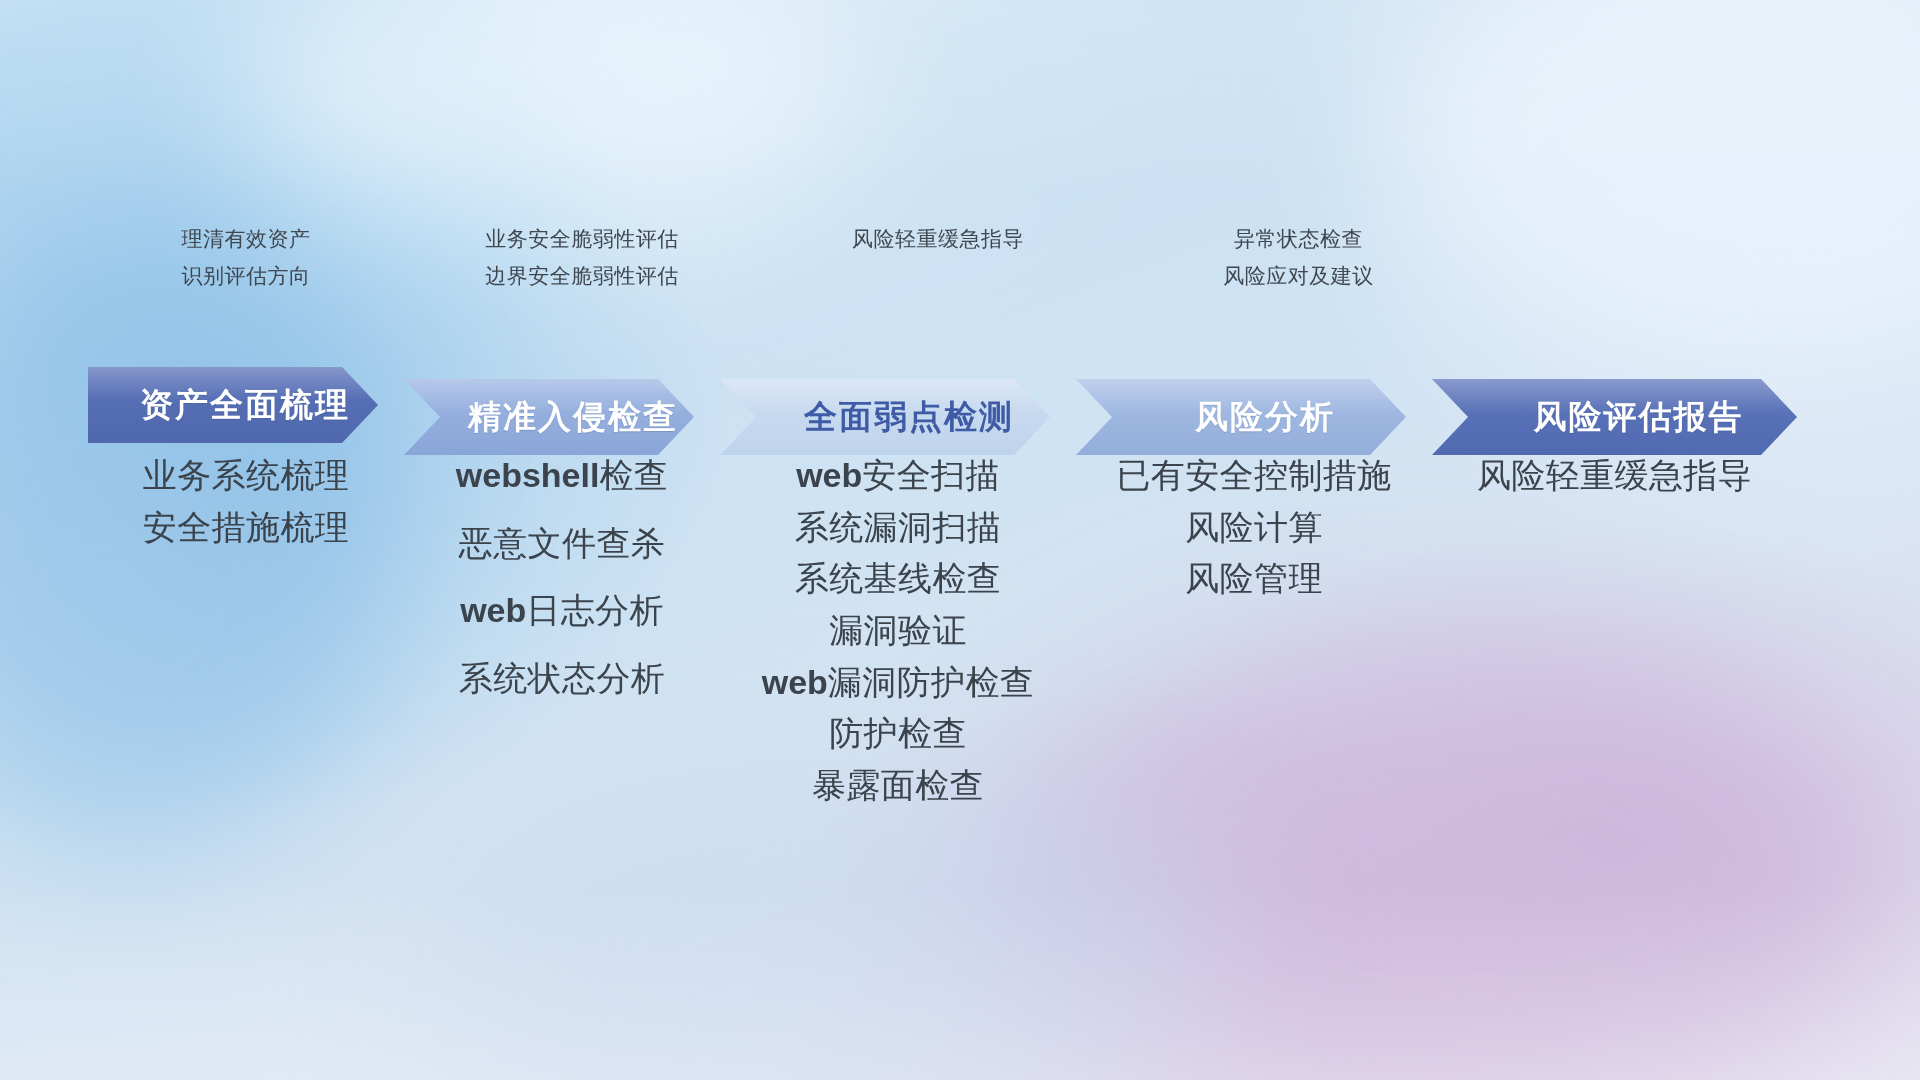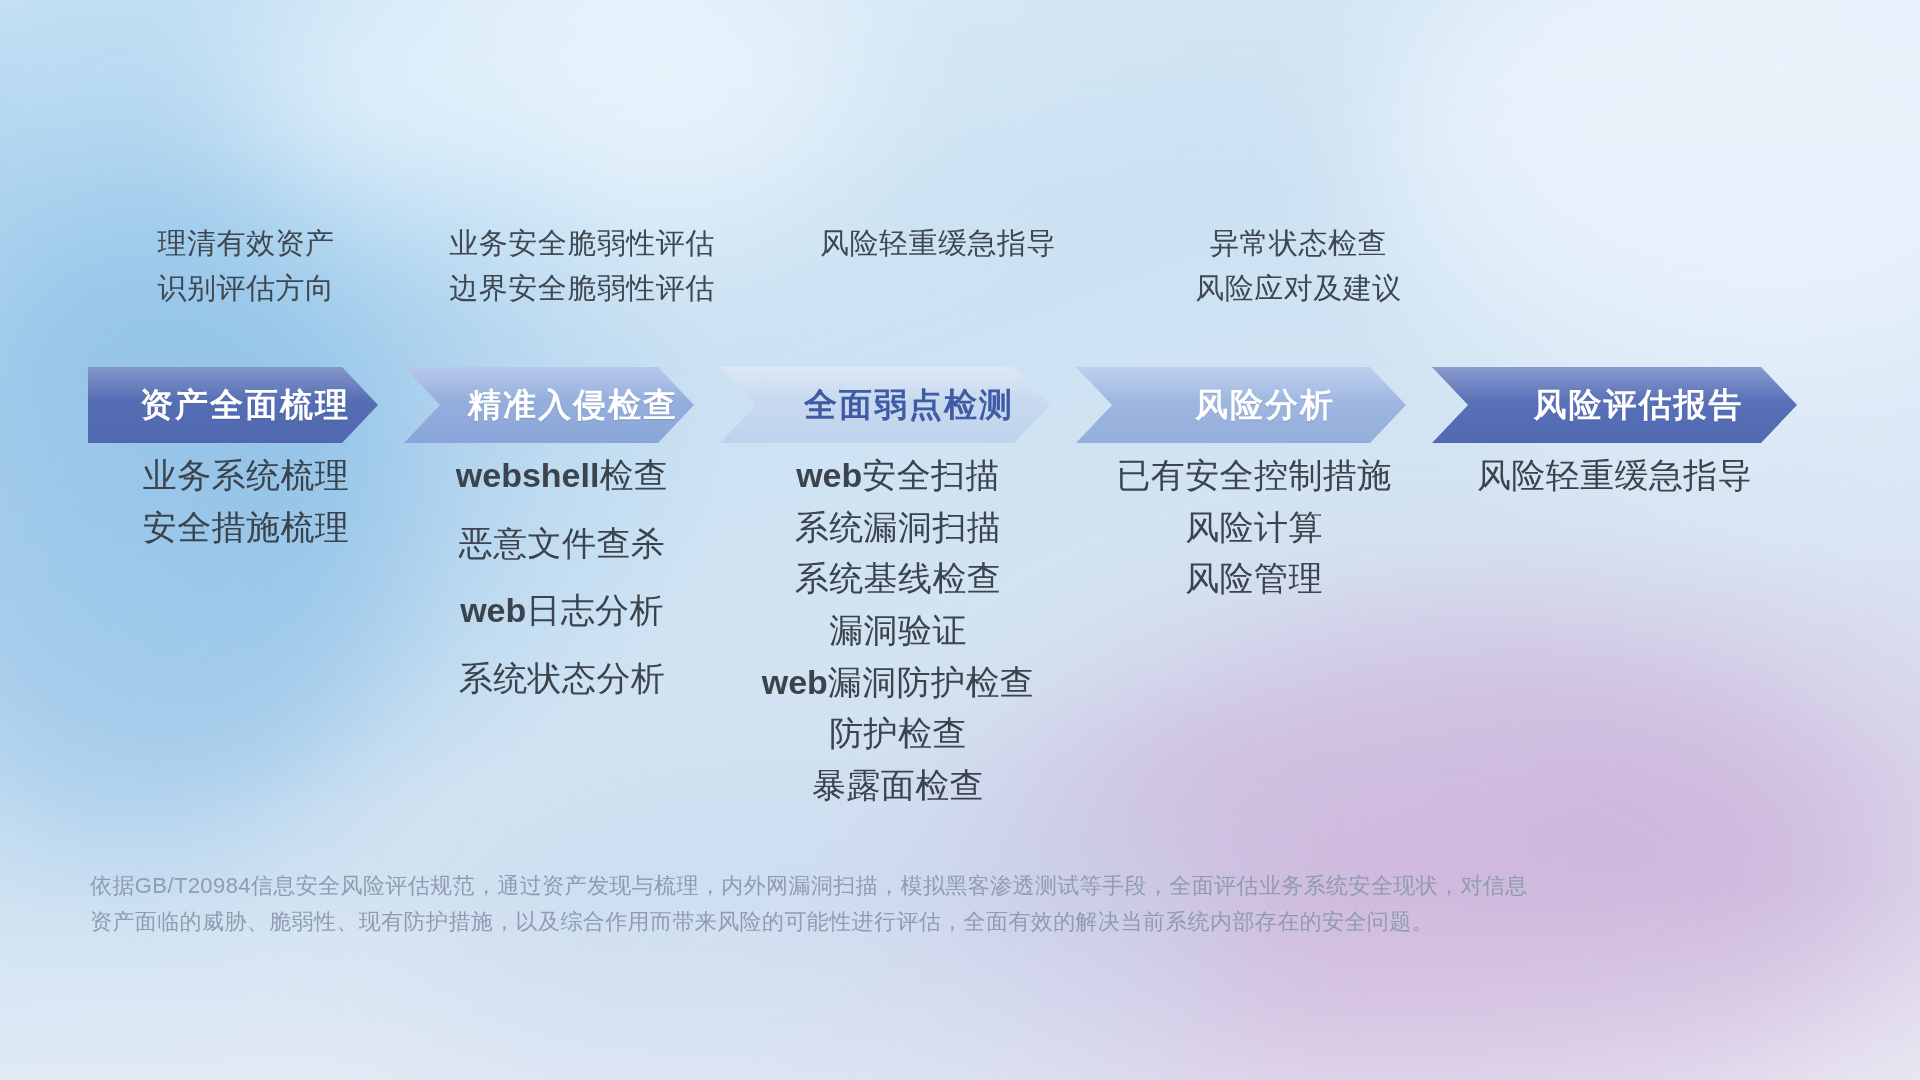--- a/index.html
+++ b/index.html
@@ -65,21 +65,21 @@
     display: flex;
   }
   .top-col {
     display: flex;
     flex-direction: column;
     align-items: center;
     justify-content: flex-start;
     gap: 15px;
   }
   .top-line {
-    font-size: 29px;
+    font-size: 21px;
     color: #3f4750;
     line-height: 1.05;
     white-space: nowrap;
     letter-spacing: 0.5px;
   }
 
   
   .band {
     position: absolute;
     left: 88px;
@@ -95,20 +95,21 @@
     align-items: center;
     justify-content: center;
     box-sizing: border-box;
     -webkit-clip-path: polygon(0 0, calc(100% - 36px) 0, 100% 50%, calc(100% - 36px) 100%, 0 100%);
     clip-path: polygon(0 0, calc(100% - 36px) 0, 100% 50%, calc(100% - 36px) 100%, 0 100%);
     padding-left: 32px;
   }
   .chev.notched {
     -webkit-clip-path: polygon(0 0, calc(100% - 36px) 0, 100% 50%, calc(100% - 36px) 100%, 0 100%, 36px 50%);
     clip-path: polygon(0 0, calc(100% - 36px) 0, 100% 50%, calc(100% - 36px) 100%, 0 100%, 36px 50%);
+    margin-top: 12px;
   }
   .chev .label {
     font-size: 33px;
     font-weight: bold;
     letter-spacing: 2px;
     white-space: nowrap;
     text-shadow: 0 1px 1px rgba(40,60,110,0.18);
   }
   .chev .gloss {
     position: absolute; left: 0; right: 0; top: 0; height: 34px;
@@ -237,18 +238,14 @@
         <div class="bot-col" style="width: 356px;">
           <div class="bot-line">已有安全控制措施</div>
           <div class="bot-line">风险计算</div>
           <div class="bot-line">风险管理</div>
         </div>
         <div class="bot-col" style="width: 365px;">
           <div class="bot-line">风险轻重缓急指导</div>
         </div>
       </div>
 
-    <div class="footer">
-      <div>依据GB/T20984信息安全风险评估规范，通过资产发现与梳理，内外网漏洞扫描，模拟黑客渗透测试等手段，全面评估业务系统安全现状，对信息</div>
-      <div>资产面临的威胁、脆弱性、现有防护措施，以及综合作用而带来风险的可能性进行评估，全面有效的解决当前系统内部存在的安全问题。</div>
-    </div>
   </div>
 </div>
 
 </body></html>

